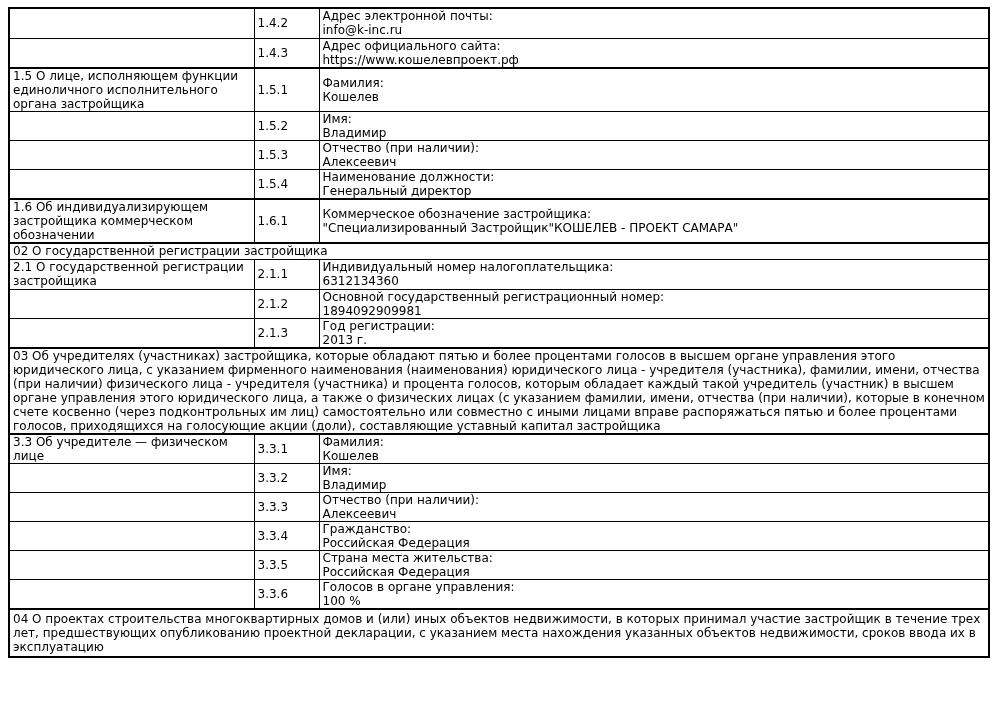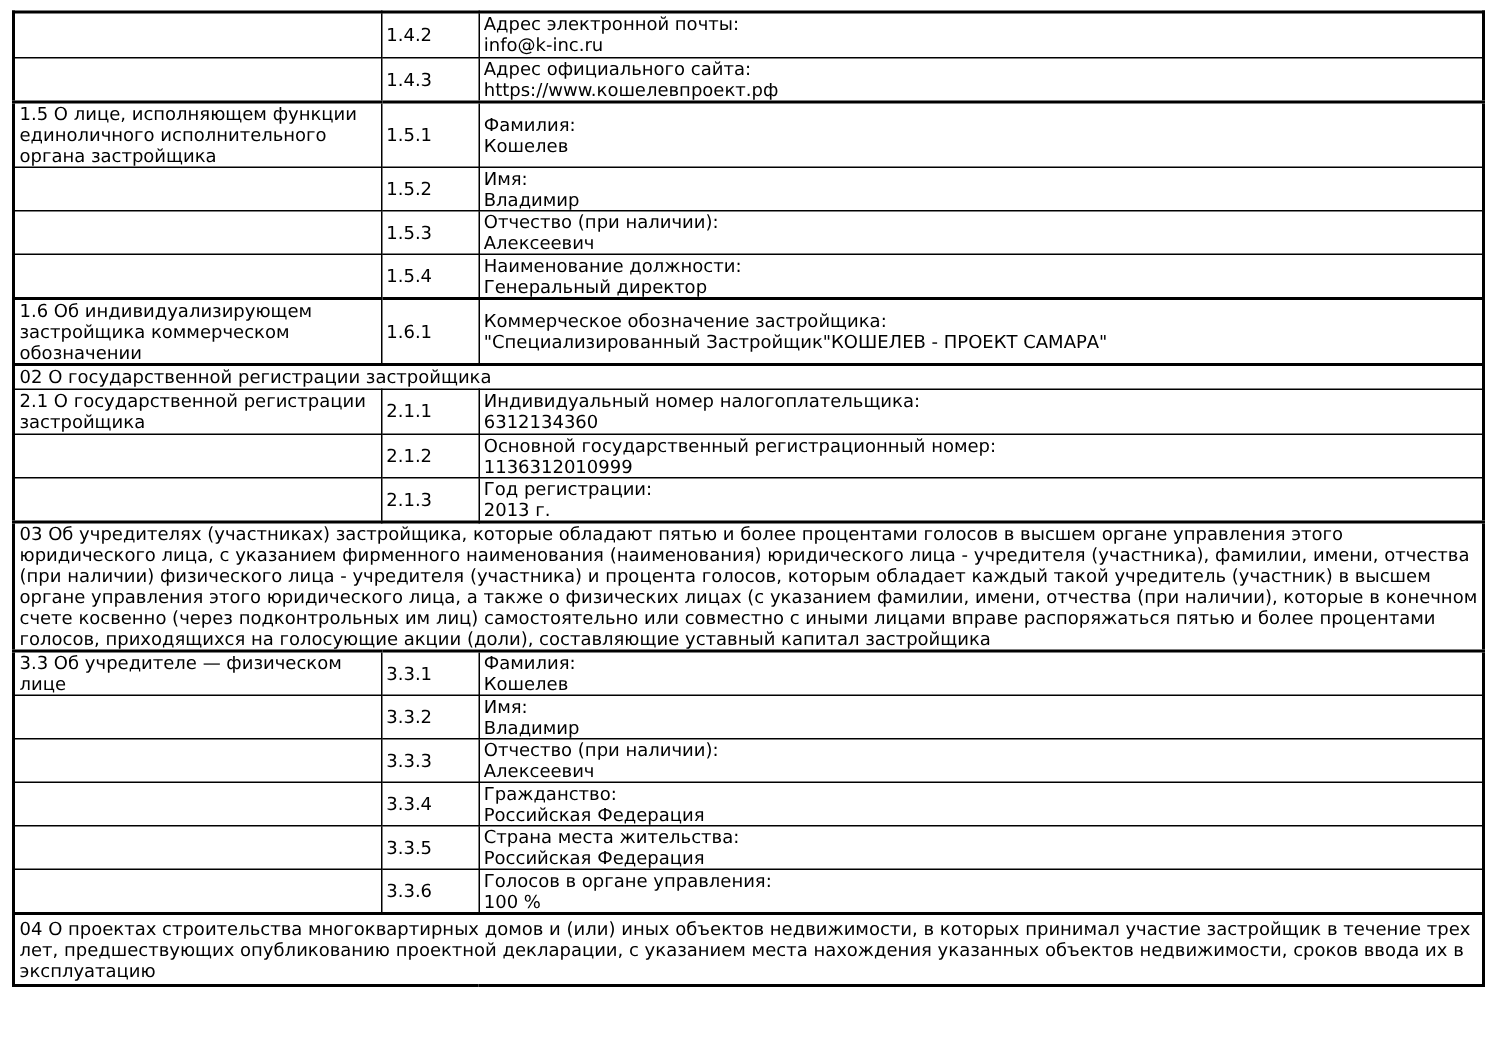--- a/index.html
+++ b/index.html
@@ -121,21 +121,21 @@
           <td class="content-cell">
             <div class="field-name">Индивидуальный номер налогоплательщика:</div>
             <div class="field-value">6312134360</div>
           </td>
         </tr>
         <tr style="height: 29px; padding-left: 44px;">
           <td class="label-cell"></td>
           <td class="code-cell">2.1.2</td>
           <td class="content-cell">
             <div class="field-name">Основной государственный регистрационный номер:</div>
-            <div class="field-value">1136312010999</div>
+            <div class="field-value">1894092909981</div>
           </td>
         </tr>
         <tr style="height: 30px;">
           <td class="label-cell"></td>
           <td class="code-cell">2.1.3</td>
           <td class="content-cell">
             <div class="field-name">Год регистрации:</div>
             <div class="field-value">2013 г.</div>
           </td>
         </tr>

